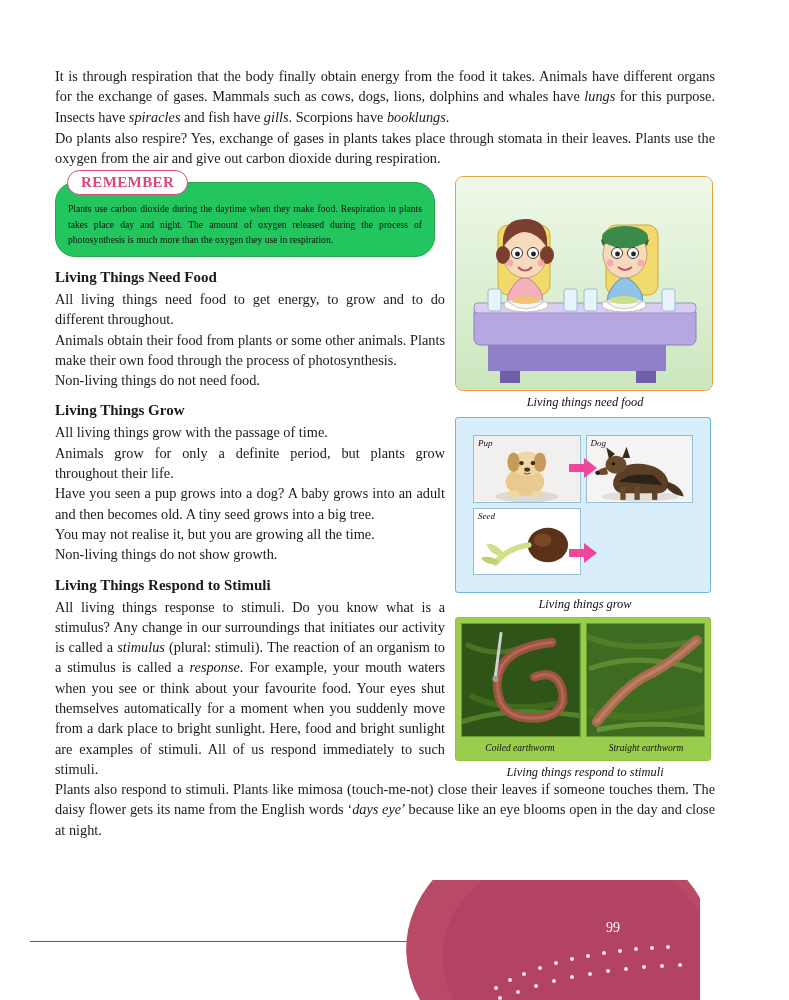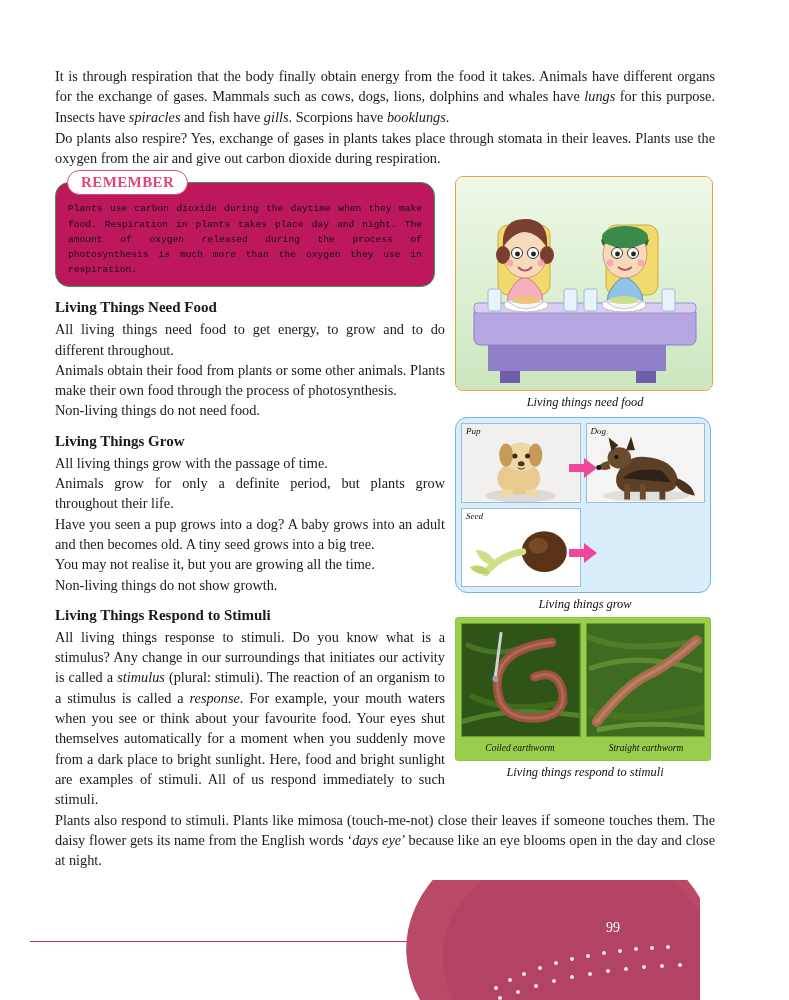--- a/index.html
+++ b/index.html
@@ -38,28 +38,28 @@
   .it { font-style: italic; }
 
   
   .remember-wrap {
     position: relative;
     margin-top: 14px;
     width: 380px;
   }
   .remember-box {
     border: 1.6px solid #2e9e4f;
-    border-radius: 14px;
+    border-radius: 20px;
     padding: 18px 12px 9px 12px;
-    font-family: Liberation Mono, monospace;
+    font-family: Liberation Serif, serif;
     font-size: 9.6px;
     line-height: 1.58;
     color: #111;
     text-align: justify;
-    background: #be185d;
+    background: #22c55e;
   }
   .remember-badge {
     position: absolute;
     top: -12px;
     left: 12px;
     background: #fff;
     border: 1.5px solid #e0467c;
     border-radius: 999px;
     padding: 3px 13px 3px 13px;
     color: #e0467c;
@@ -112,24 +112,24 @@
 
   
   #fig-grow {
     left: 455px;
     top: 417px;
     width: 260px;
   }
   .frame-blue {
     border: 1.5px solid #6fb7e0;
     background: #d9eefb;
-    border-radius: 12px;
+    border-radius: 3px;
     width: 256px;
     height: 176px;
-    padding: 0;
+    padding: 12px;
     position: relative;
     box-sizing: border-box;
   }
   .grid2 {
     display: grid;
     grid-template-columns: 1fr 1fr;
     grid-template-rows: 1fr 1fr;
     gap: 5px;
     padding: 5px;
     box-sizing: border-box;

